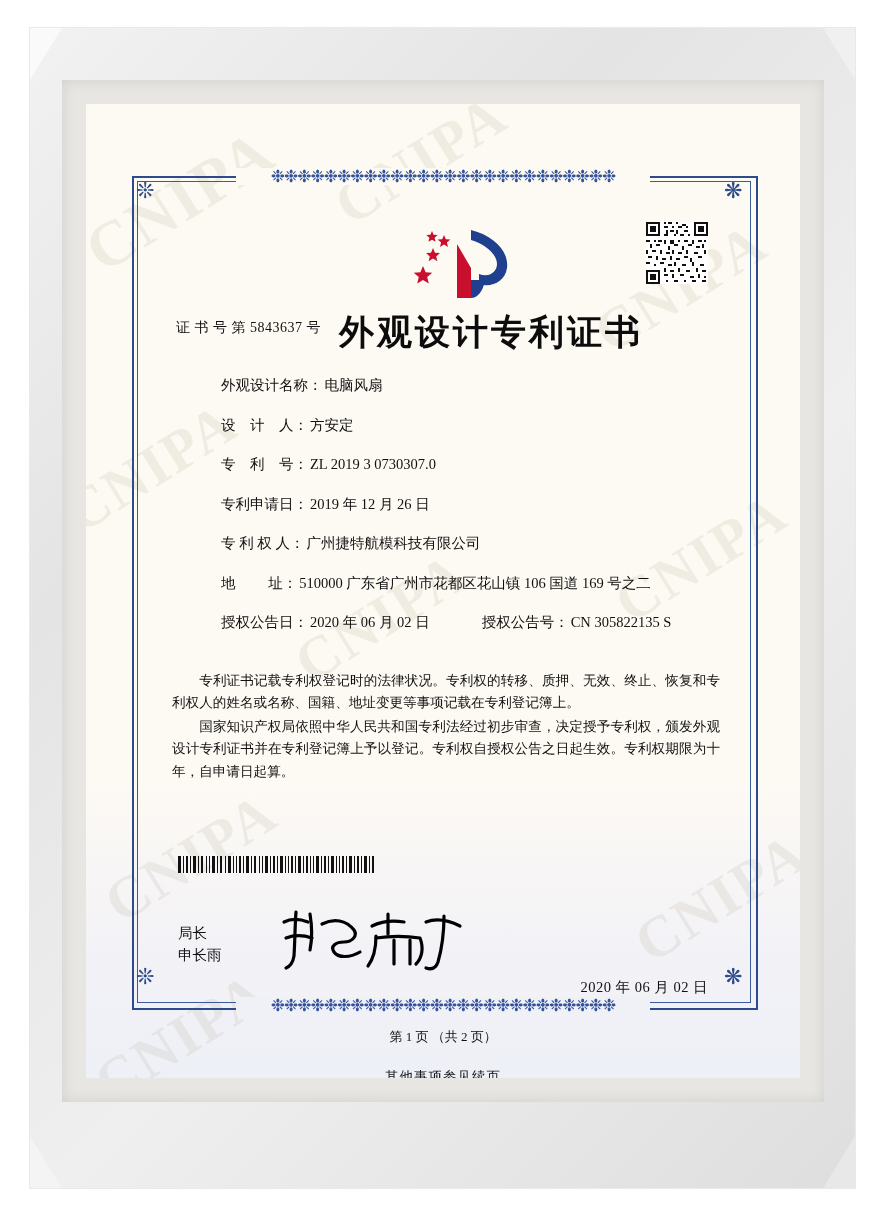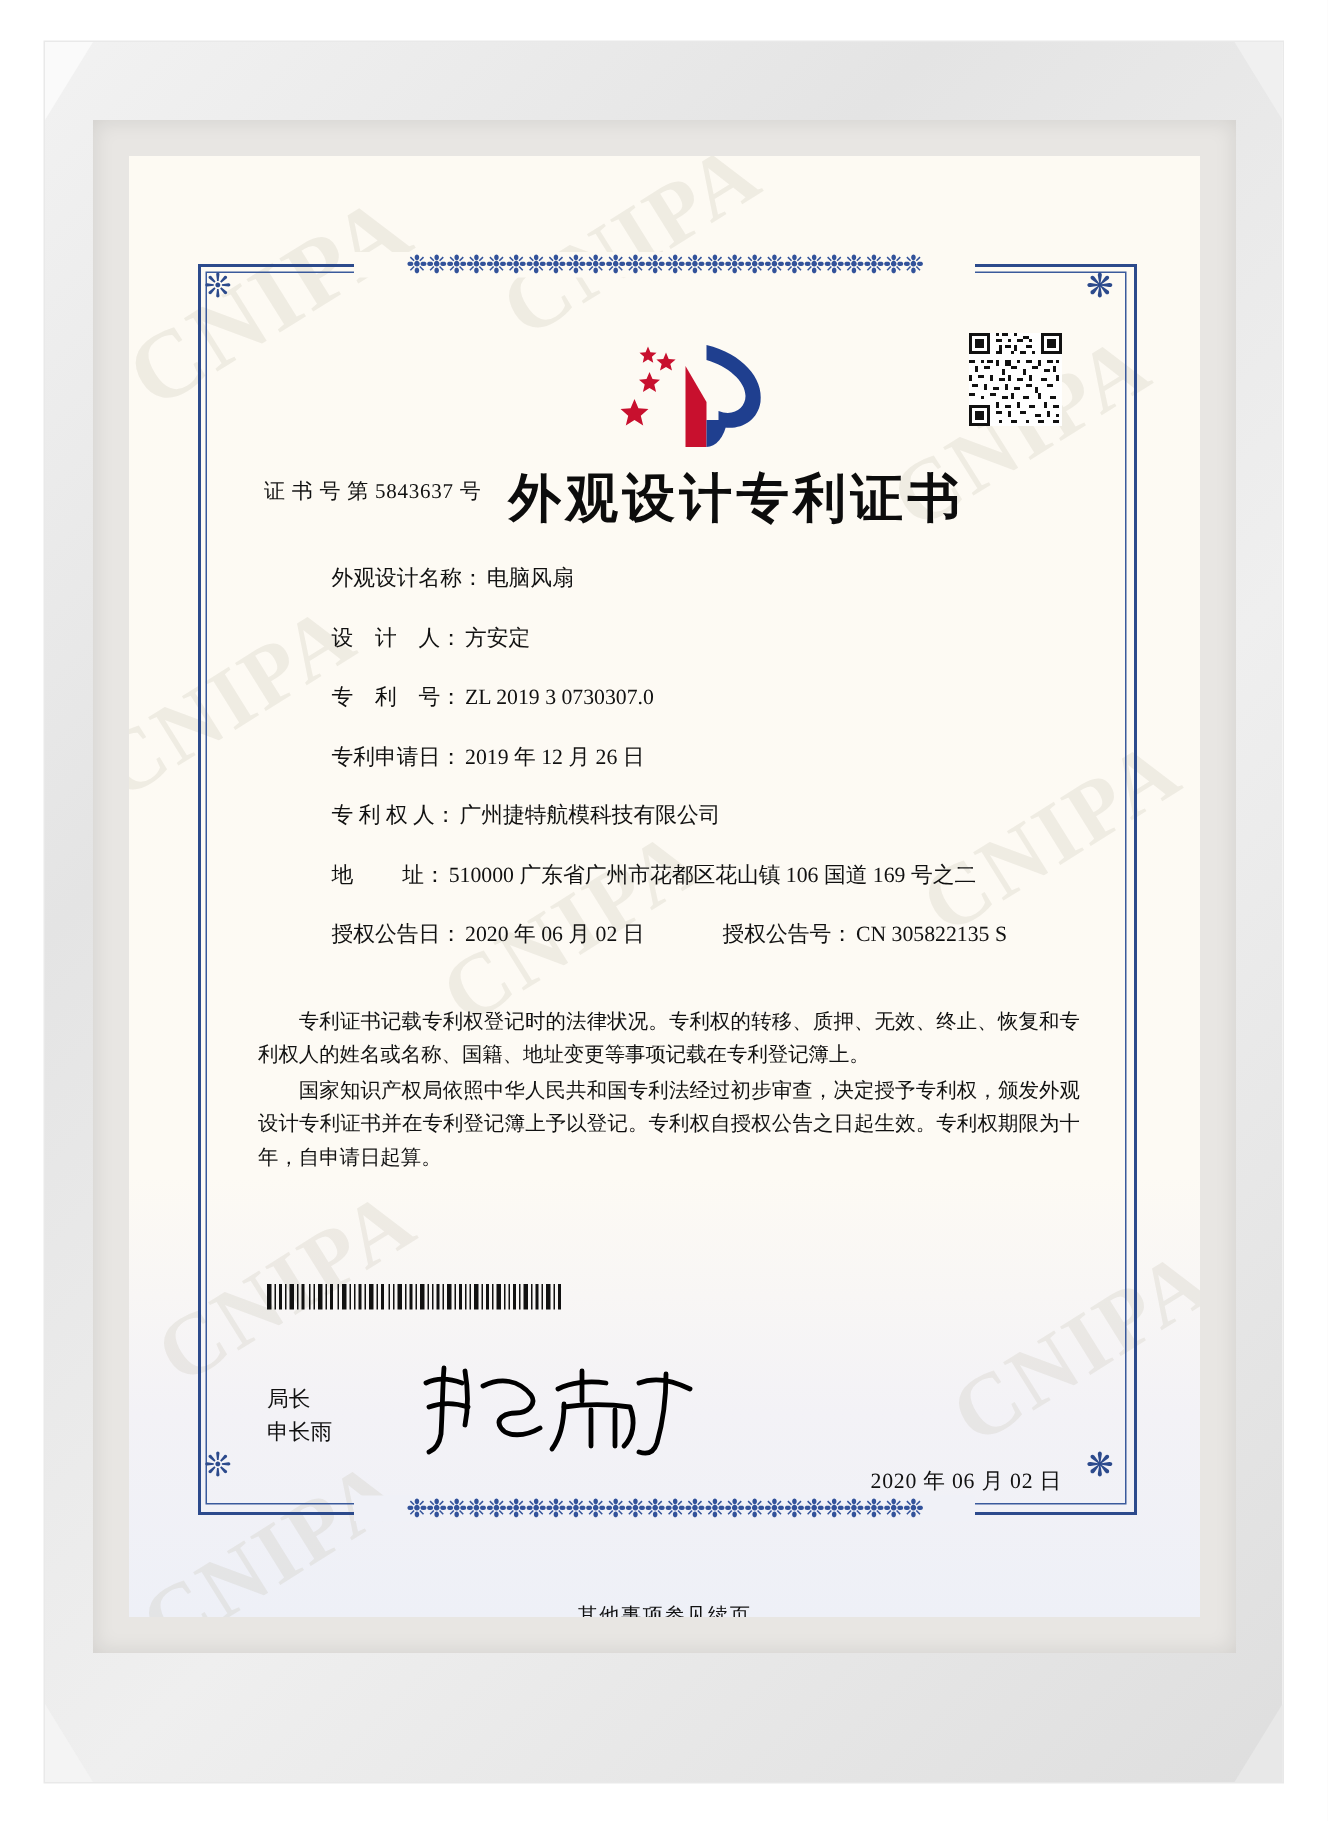--- a/index.html
+++ b/index.html
@@ -477,16 +477,17 @@
           <path d="M100 34 C114 32 130 32 144 34 C148 44 146 54 140 60"></path>
           <path d="M118 36 C118 46 118 54 118 60"></path>
           <path d="M134 36 C134 46 134 54 134 60"></path>
           <path d="M150 18 C160 14 172 16 184 22"></path>
           <path d="M168 12 C168 26 166 44 162 58 C160 64 156 66 150 64"></path>
         </g>
       </svg>
     </div>
 
     <div class="issue-date">2020 年 06 月 02 日</div>
+    <div class="page-num">第 1 页 （共 2 页）</div>
     <div class="footnote">其他事项参见续页</div>
 
   </div>
 </div>
 
 </body></html>

